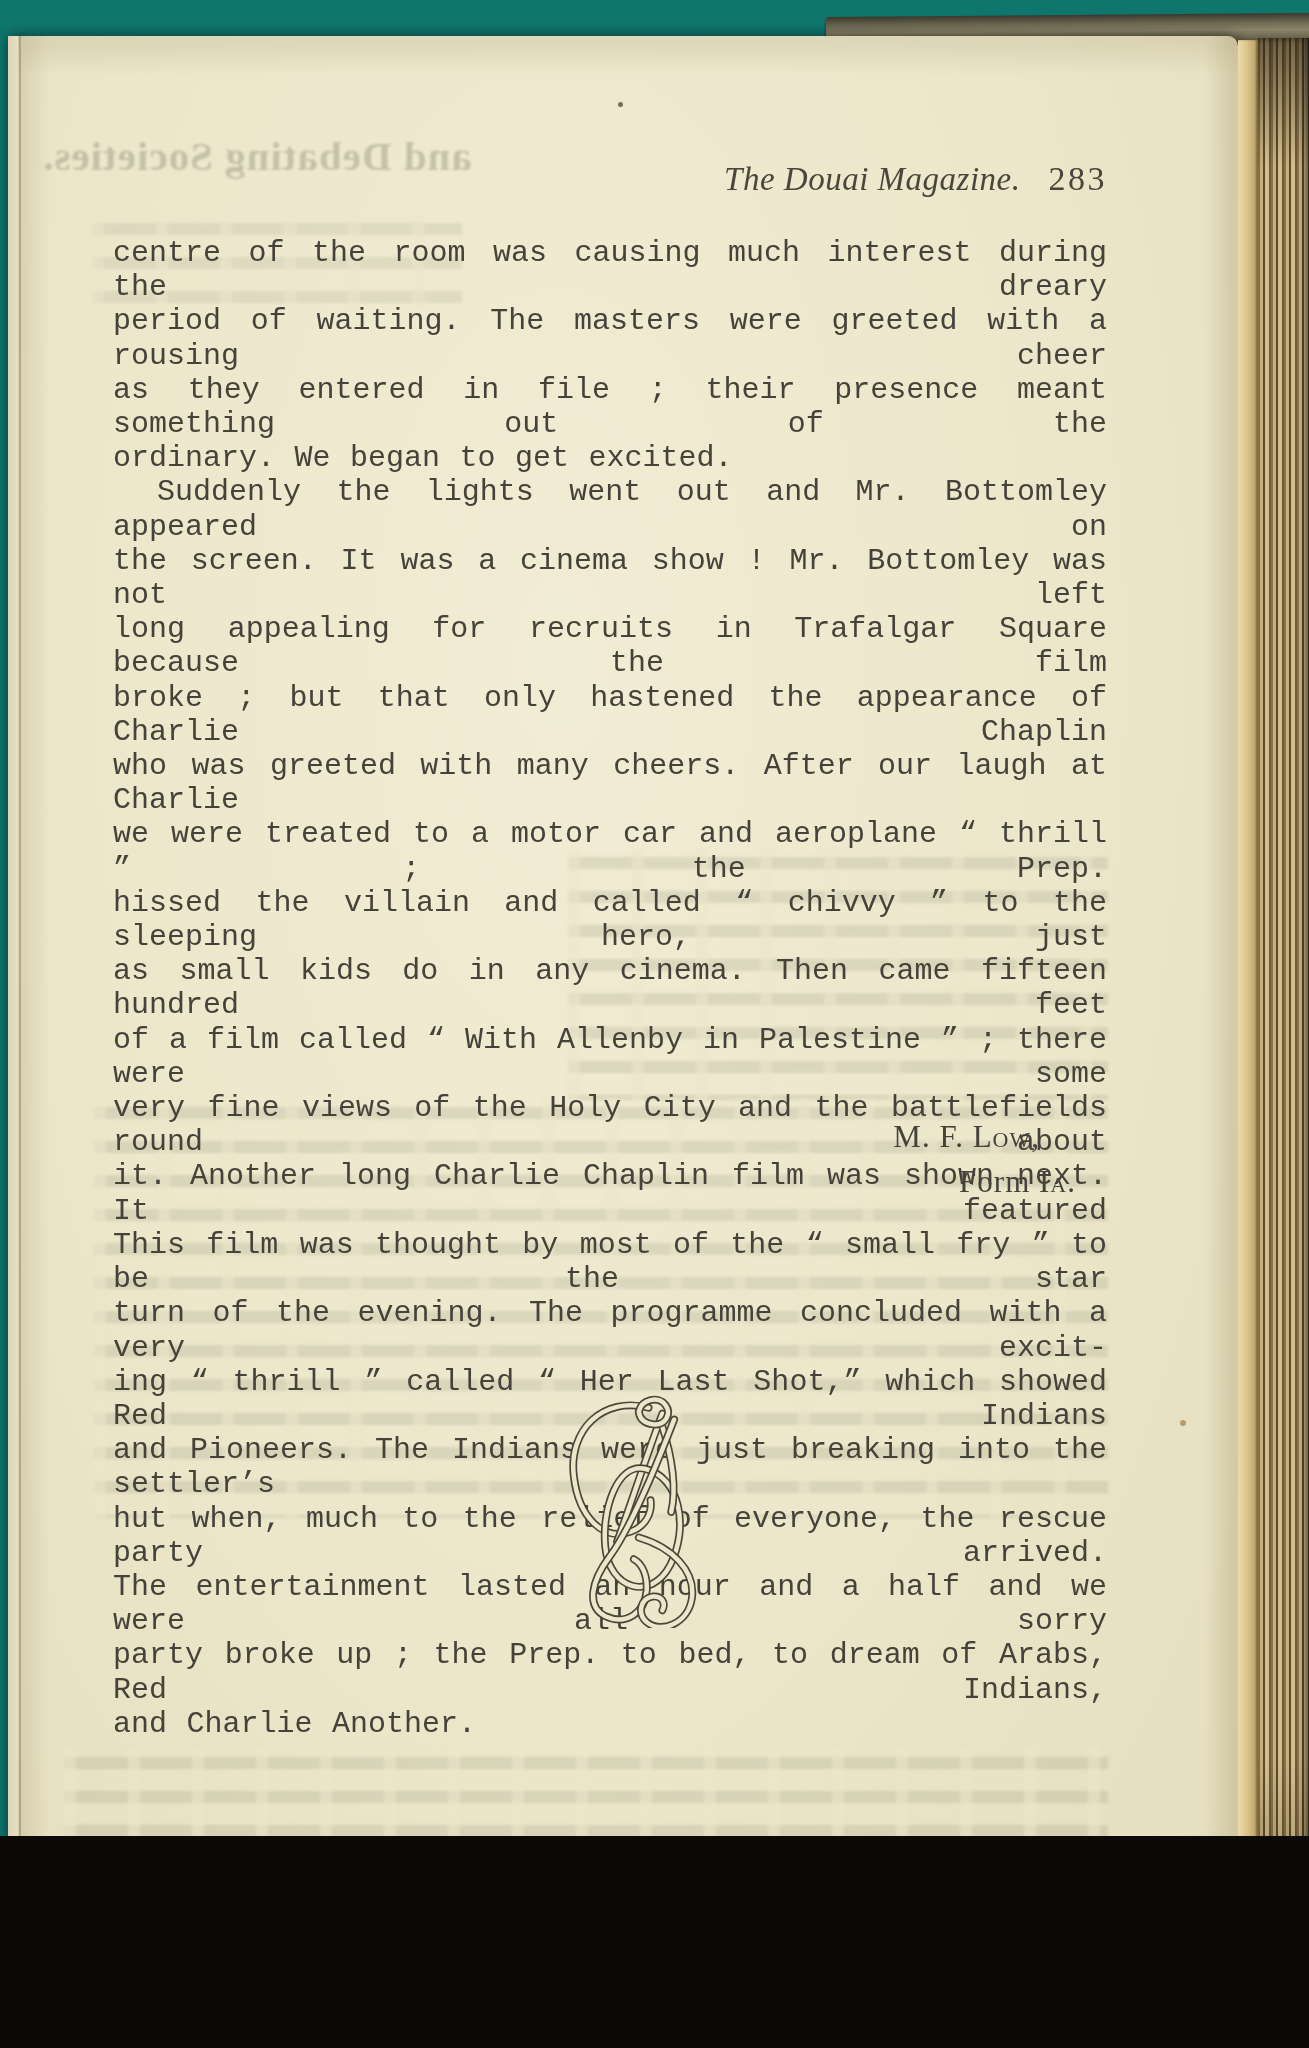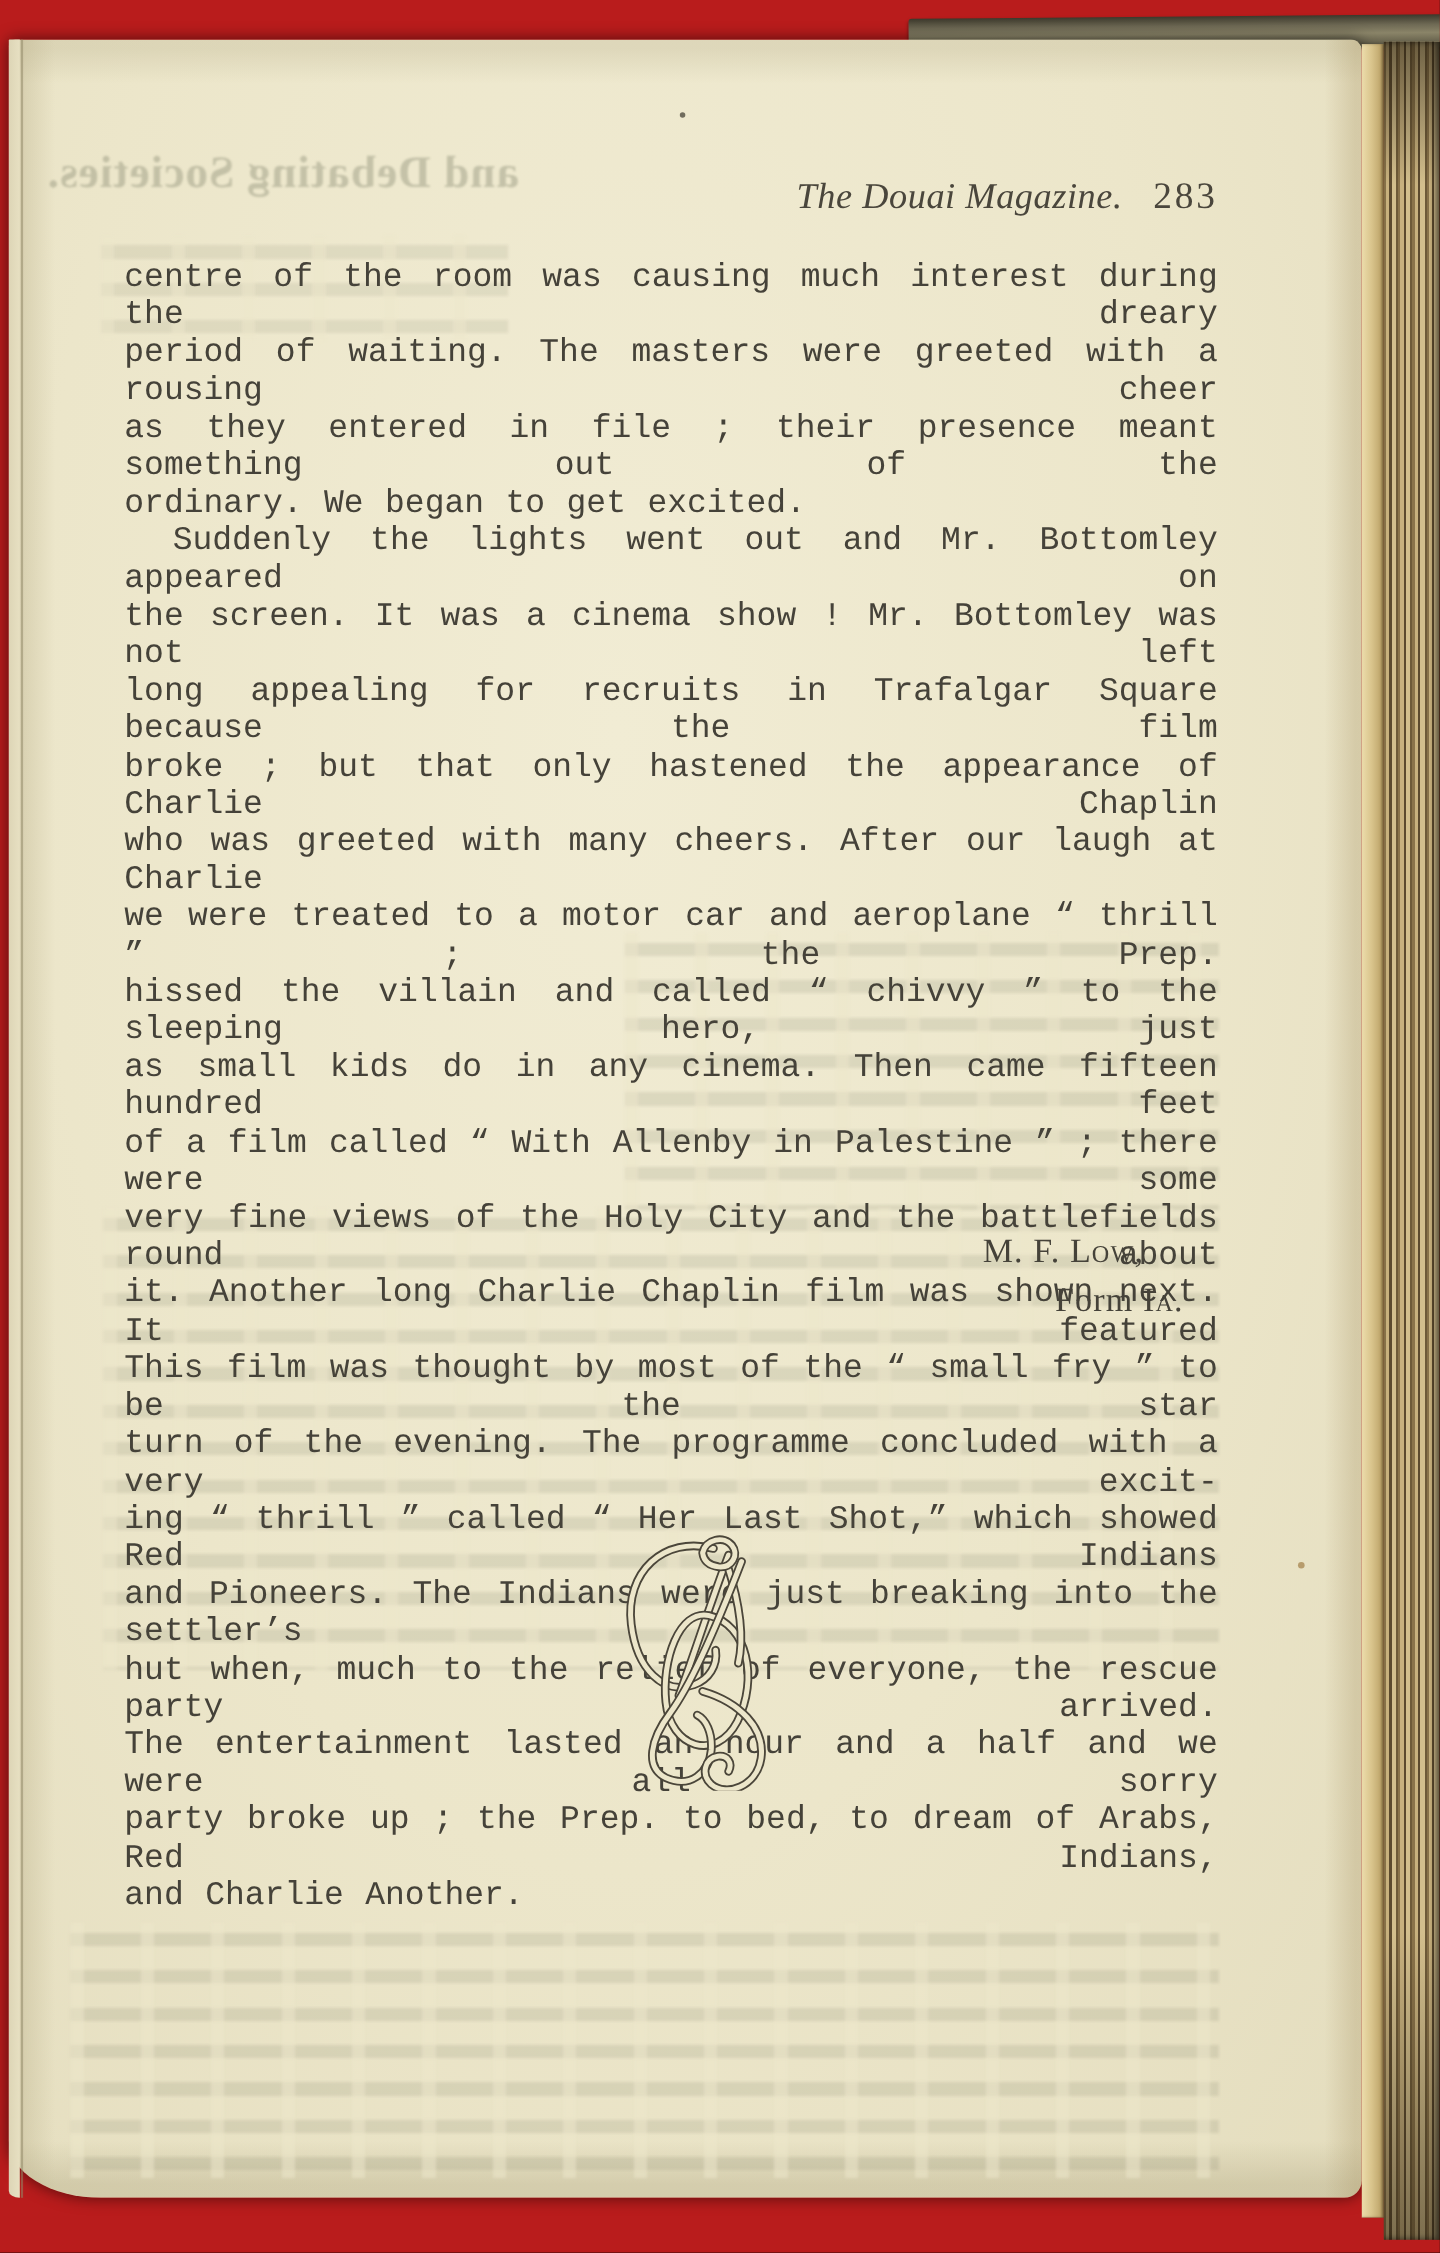--- a/index.html
+++ b/index.html
@@ -1,16 +1,16 @@
 <!DOCTYPE html>
 <html><head>
 <meta charset="utf-8">
 <style>
   html,body{margin:0;padding:0;background:#0c0a07;}
-  .scene{position:relative;width:1309px;height:2048px;background:#b91c1c;overflow:hidden;
+  .scene{position:relative;width:1309px;height:1836px;background:#0f766e;overflow:hidden;
          font-family:"Liberation Serif","DejaVu Serif",serif;}
 
   
   .cover-band{position:absolute;left:826px;top:15px;width:490px;height:30px;
     transform:rotate(-0.5deg);border-radius:3px;
     background:linear-gradient(180deg,#3b382b 0%,#6e6954 30%,#8a8468 55%,#6b6650 80%,#403d2e 100%);
     box-shadow:0 2px 3px rgba(0,0,0,.6);}
 
   
   .page{position:absolute;left:8px;top:36px;width:1230px;height:1962px;

